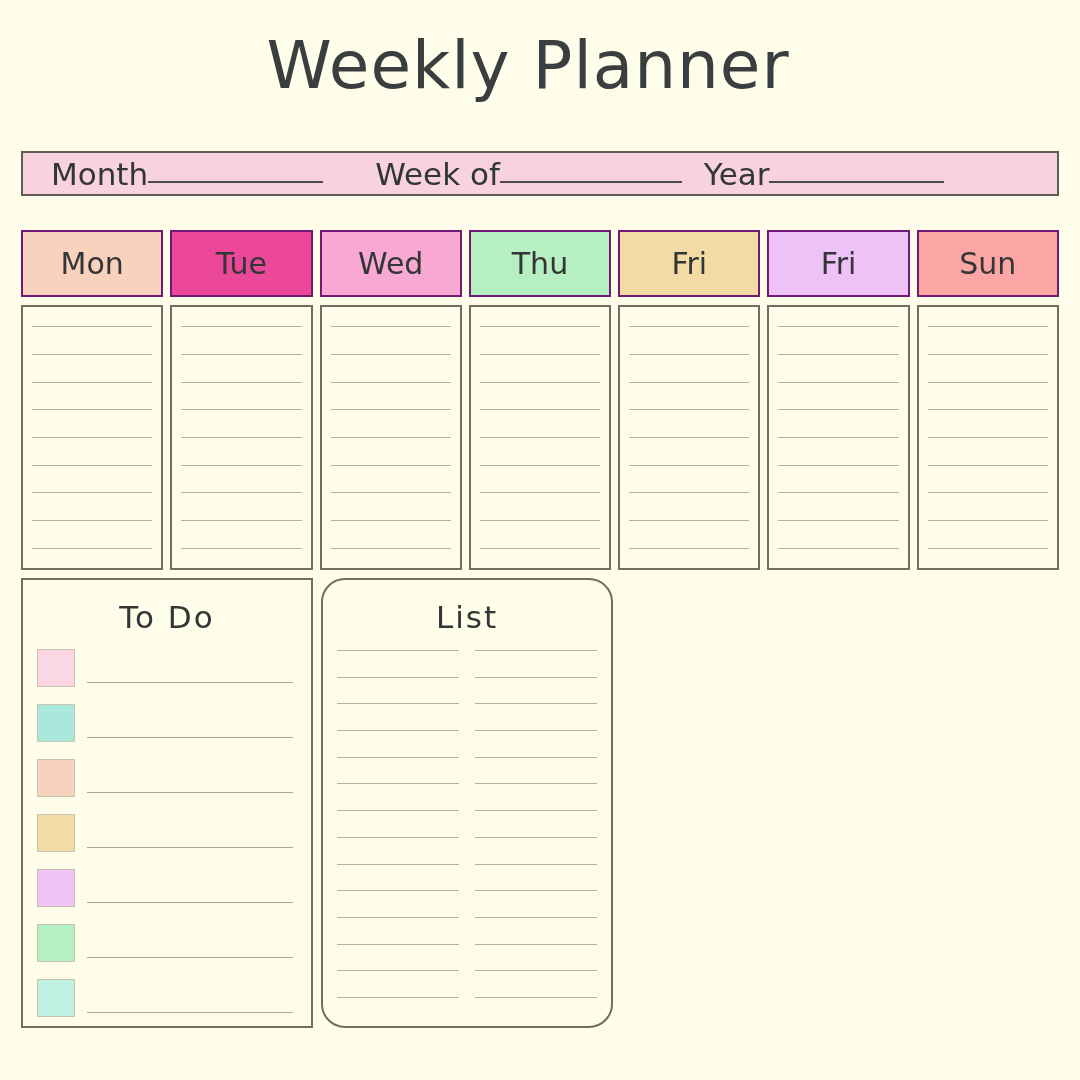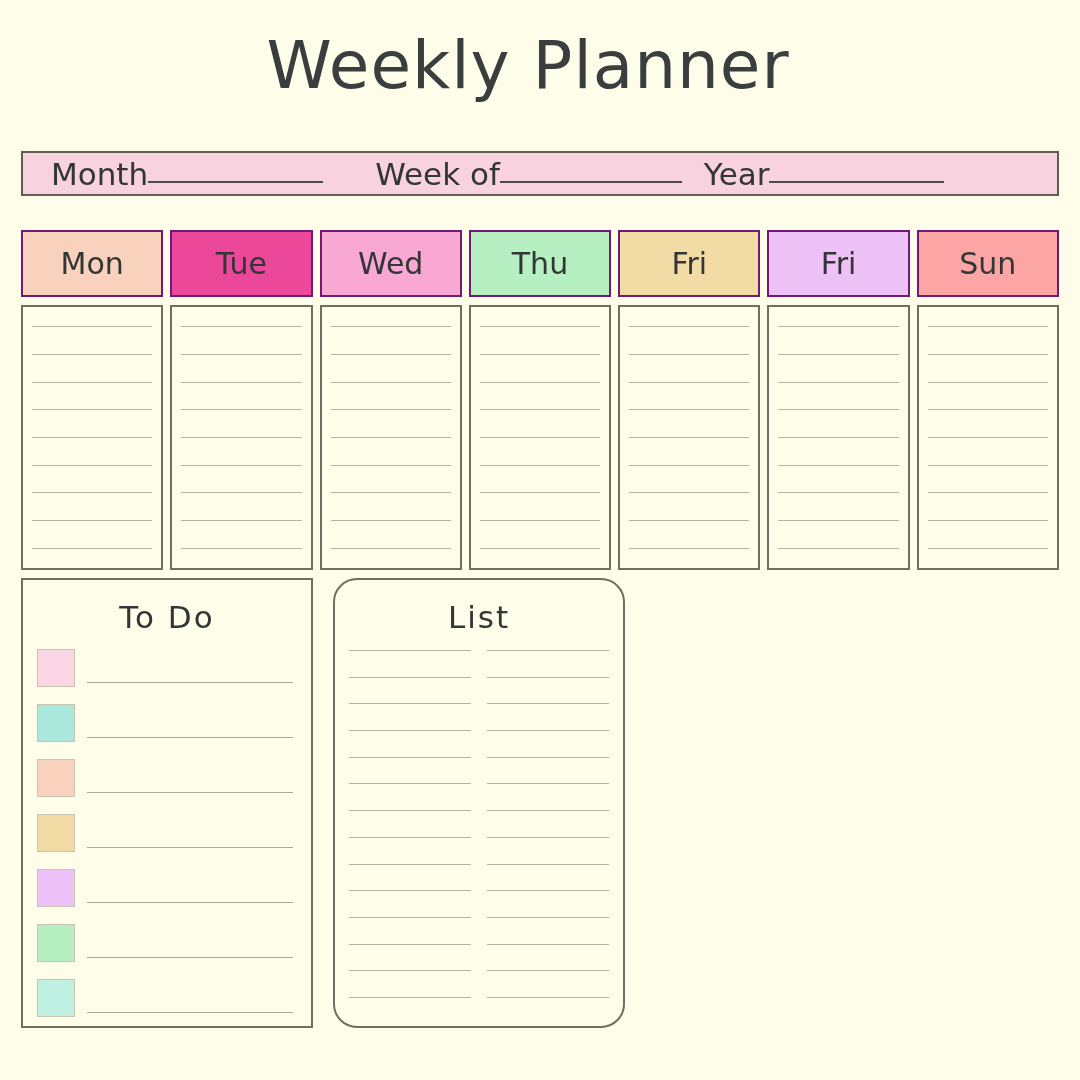--- a/index.html
+++ b/index.html
@@ -122,21 +122,21 @@
   }
 
   
   .bottom-row {
     position: absolute;
     left: 21px;
     top: 578px;
     width: 1038px;
     height: 450px;
     display: flex;
-    gap: 20px;
+    gap: 8px;
   }
   .panel {
     box-sizing: border-box;
     border: 2px solid #6e6e61;
     background: #fdfde9;
     position: relative;
   }
   .panel-title {
     text-align: center;
     font-size: 31px;

